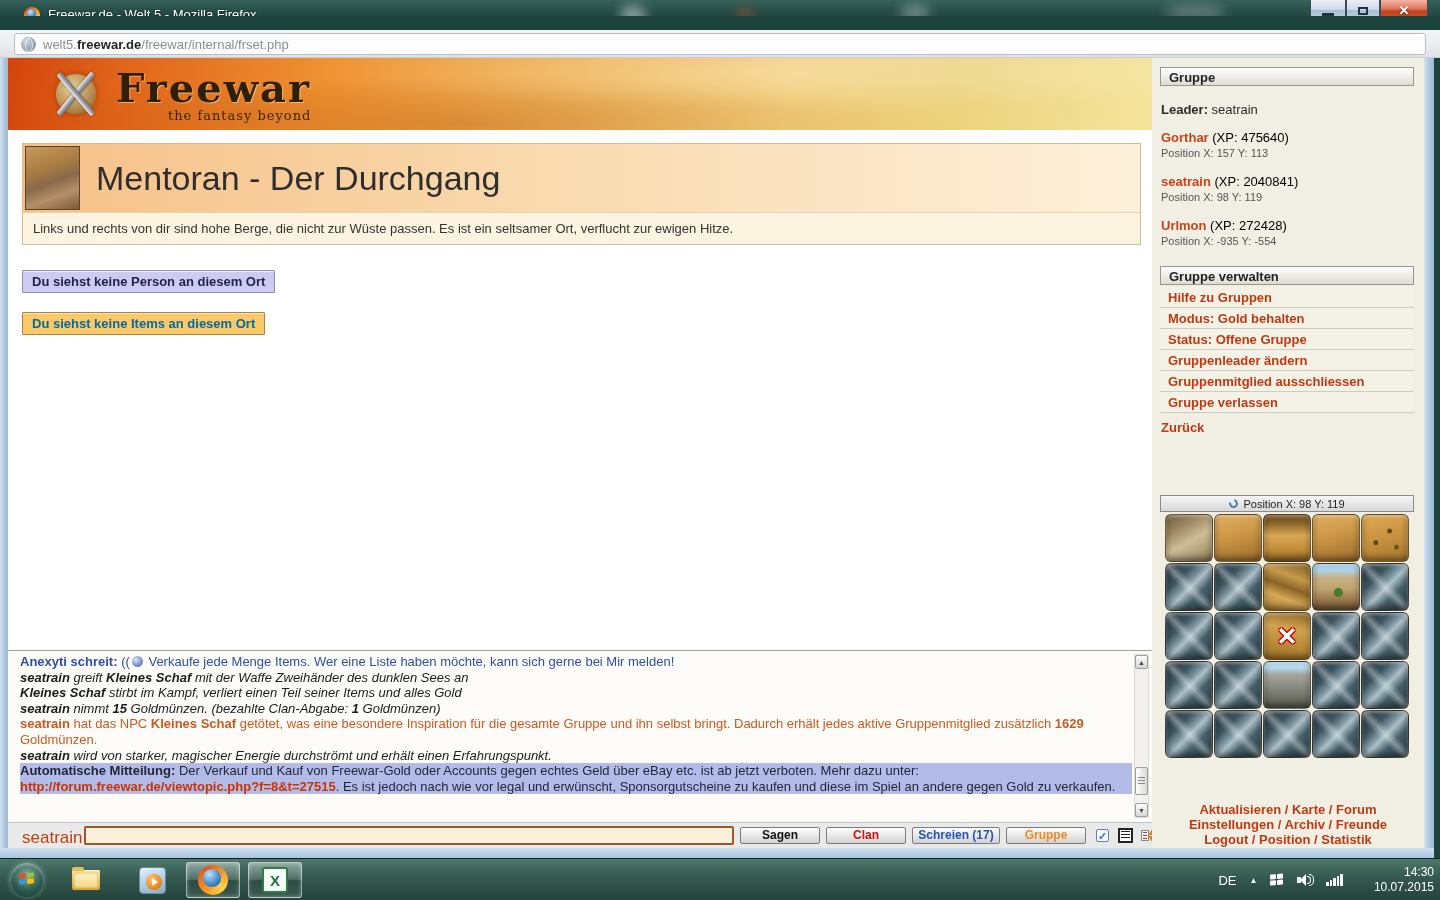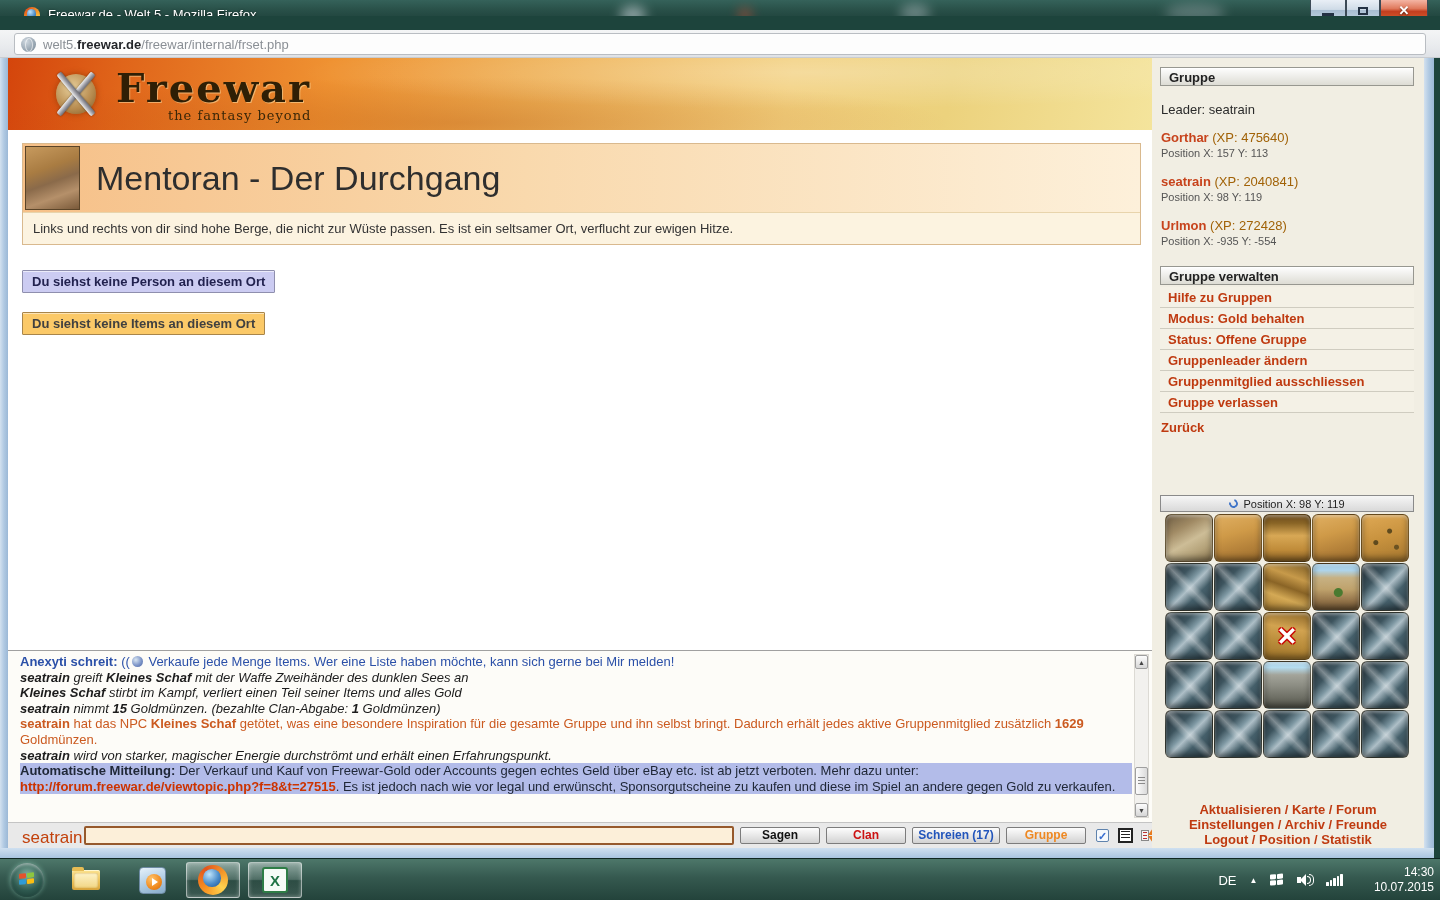--- a/index.html
+++ b/index.html
@@ -66,21 +66,21 @@
   #loc-header { height:68px; background:linear-gradient(90deg,#f6c088 0%,#f9d9ad 45%,#fdf0da 100%);
     display:flex; align-items:center; }
   #loc-thumb { width:55px; height:64px; margin:2px 0 2px 2px; border:1px solid #5a4428;
     background:linear-gradient(160deg,#c79a5e 0%,#a97c42 35%,#8a6a4a 55%,#b5906a 75%,#7a5a3a 100%); }
   #loc-title { margin-left:16px; font-size:34px; color:#2e2e2e; }
   #loc-desc { background:#fcf3e0; border-top:1px solid #e8d4ac; padding:8px 10px; font-size:13px; color:#333; }
 
   .tagbtn { position:absolute; left:14px; font-size:13px; font-weight:bold; padding:3px 9px; border-radius:1px; }
   #no-person { top:212px; background:#ccccf2; border:1px solid #8f8fae; color:#22224f;
     box-shadow:inset 0 1px 0 rgba(255,255,255,.6); }
-  #no-items  { top:254px; background:#fbc968; border:1px solid #a8854a; color:#404040;
+  #no-items  { top:254px; background:#fbc968; border:1px solid #a8854a; color:#0369a1;
     box-shadow:inset 0 1px 0 rgba(255,255,255,.5); }
 
   
   #chat { left:0; top:592px; width:1144px; height:172px; background:#fdfcf8; border-top:1px solid #a0a0a0; }
   #chat-lines { position:absolute; left:12px; top:3px; width:1106px; font-size:13px; line-height:15.6px; color:#1c1c1c; }
   .chat-line.action { font-style:italic; color:#1c1c1c; }
   .chat-line.shout { color:#2b50a8; }
   .chat-line.shout .b { color:#2b50a8; }
   .chat-line.reward { color:#cb5a20; }
   .chat-line.reward .b { color:#cb5a20; }
@@ -120,24 +120,24 @@
     border-left:5px solid transparent; border-right:5px solid transparent; border-bottom:7px solid #e87b1e; }
   #scroll-toggle .tri-down { position:absolute; left:7px; top:8px; width:0; height:0;
     border-left:5px solid transparent; border-right:5px solid transparent; border-top:7px solid #e87b1e; }
 
   
   #sidebar { left:1152px; top:58px; width:272px; height:790px; background:#f1eee3; font-size:13px; color:#2b2b2b; }
   .side-header { position:absolute; left:8px; width:254px; height:19px; padding:2px 8px; font-weight:bold; color:#222;
     background:linear-gradient(180deg,#fefefe,#dddcd4); border:1px solid #979790; box-shadow:inset 0 1px 0 #fff; font-size:13px; }
   #group-header { top:9px; }
   #leader-line { position:absolute; left:9px; top:44px; }
-  #leader-line .lbl { font-weight:normal; }
+  #leader-line .lbl { font-weight:bold; }
   .member { position:absolute; left:9px; }
   .m-name { color:#c7431c; font-weight:bold; }
-  .m-xp { color:#a16207; }
+  .m-xp { color:#000000; }
   .m-pos { font-size:11px; color:#555; margin-top:2px; }
   #manage-header { top:208px; }
   #manage-list { position:absolute; left:8px; top:229px; width:254px; }
   .manage-link { border-bottom:1px solid #cfccc0; padding:3px 8px 2px; font-weight:bold; color:#bf3a10; background:#f4f1e6; }
   #back-link { position:absolute; left:9px; top:362px; font-weight:bold; color:#bf3a10; }
   #pos-bar { position:absolute; left:8px; top:437px; width:254px; height:17px;
     background:linear-gradient(180deg,#f6f6f6,#d9d9d9); border:1px solid #8a8a8a; font-size:11px; color:#222;
     display:flex; align-items:center; justify-content:center; gap:5px; }
   #refresh-icon { width:9px; height:9px; border:2px solid #3f74c8; border-radius:50%; border-top-color:transparent; transform:rotate(-30deg); }
   #map-grid { position:absolute; left:13px; top:456px; display:grid; grid-template-columns:repeat(5,48px); grid-auto-rows:48px; gap:1px; }

